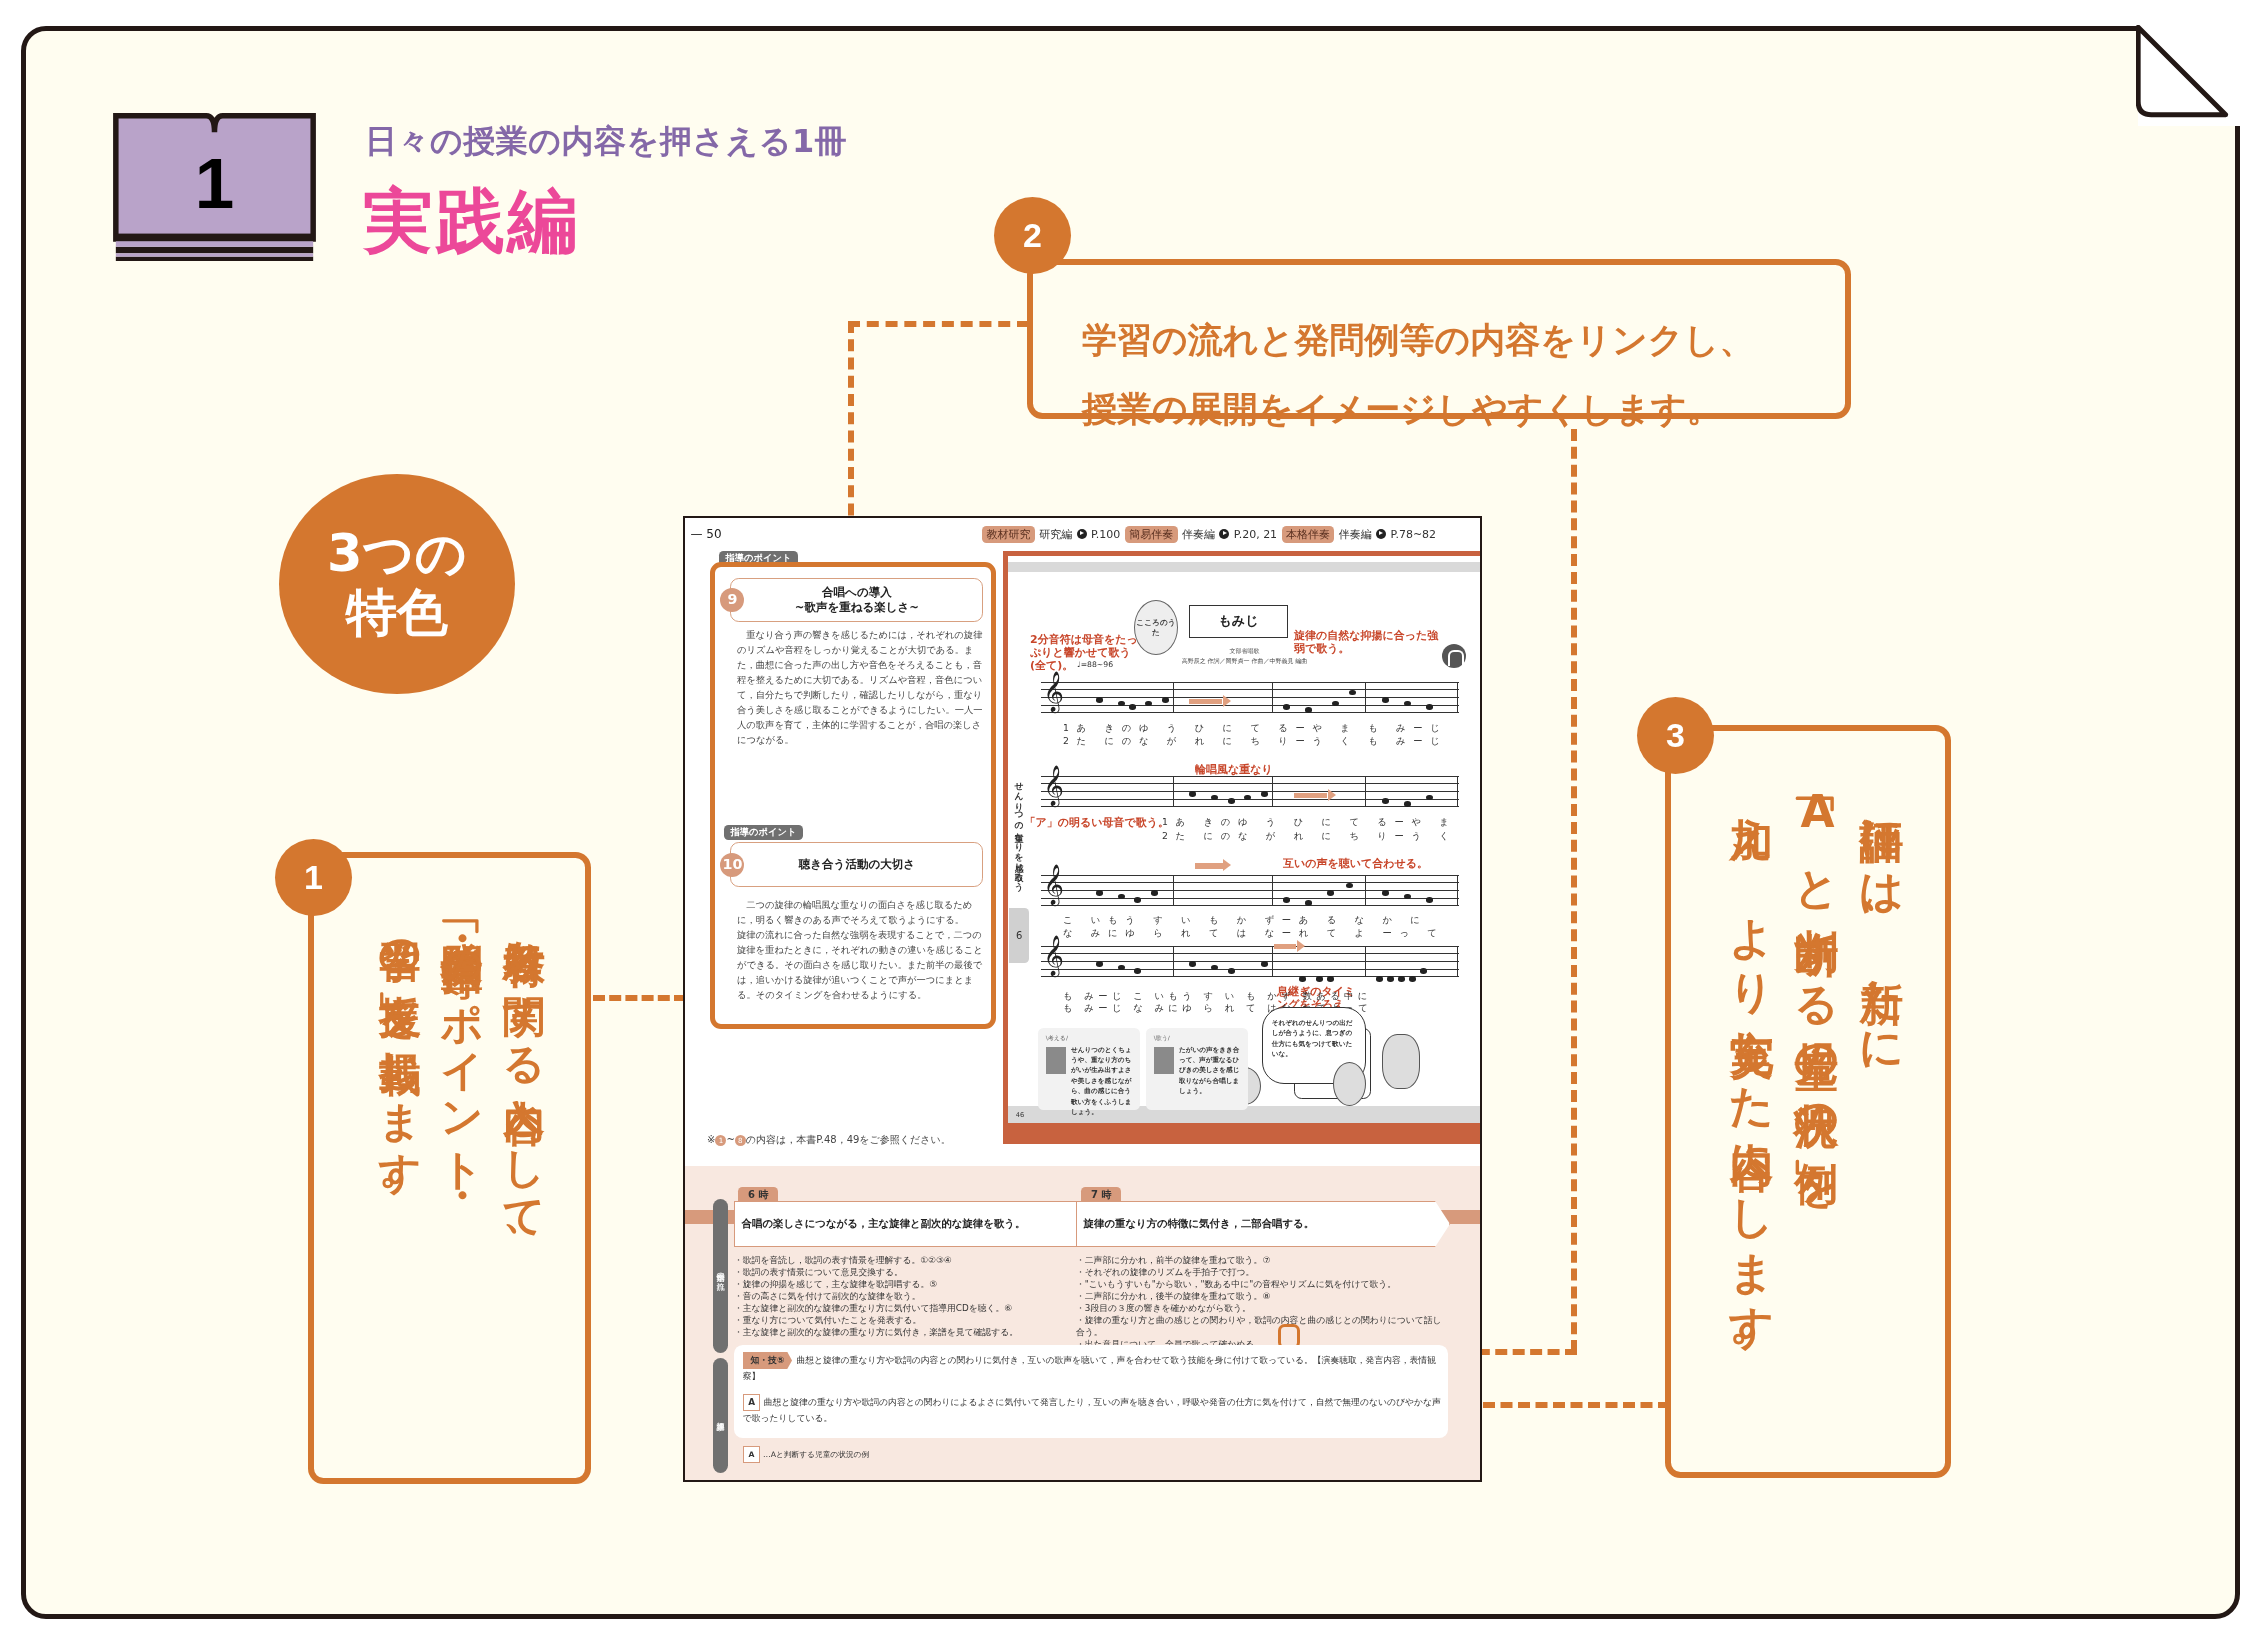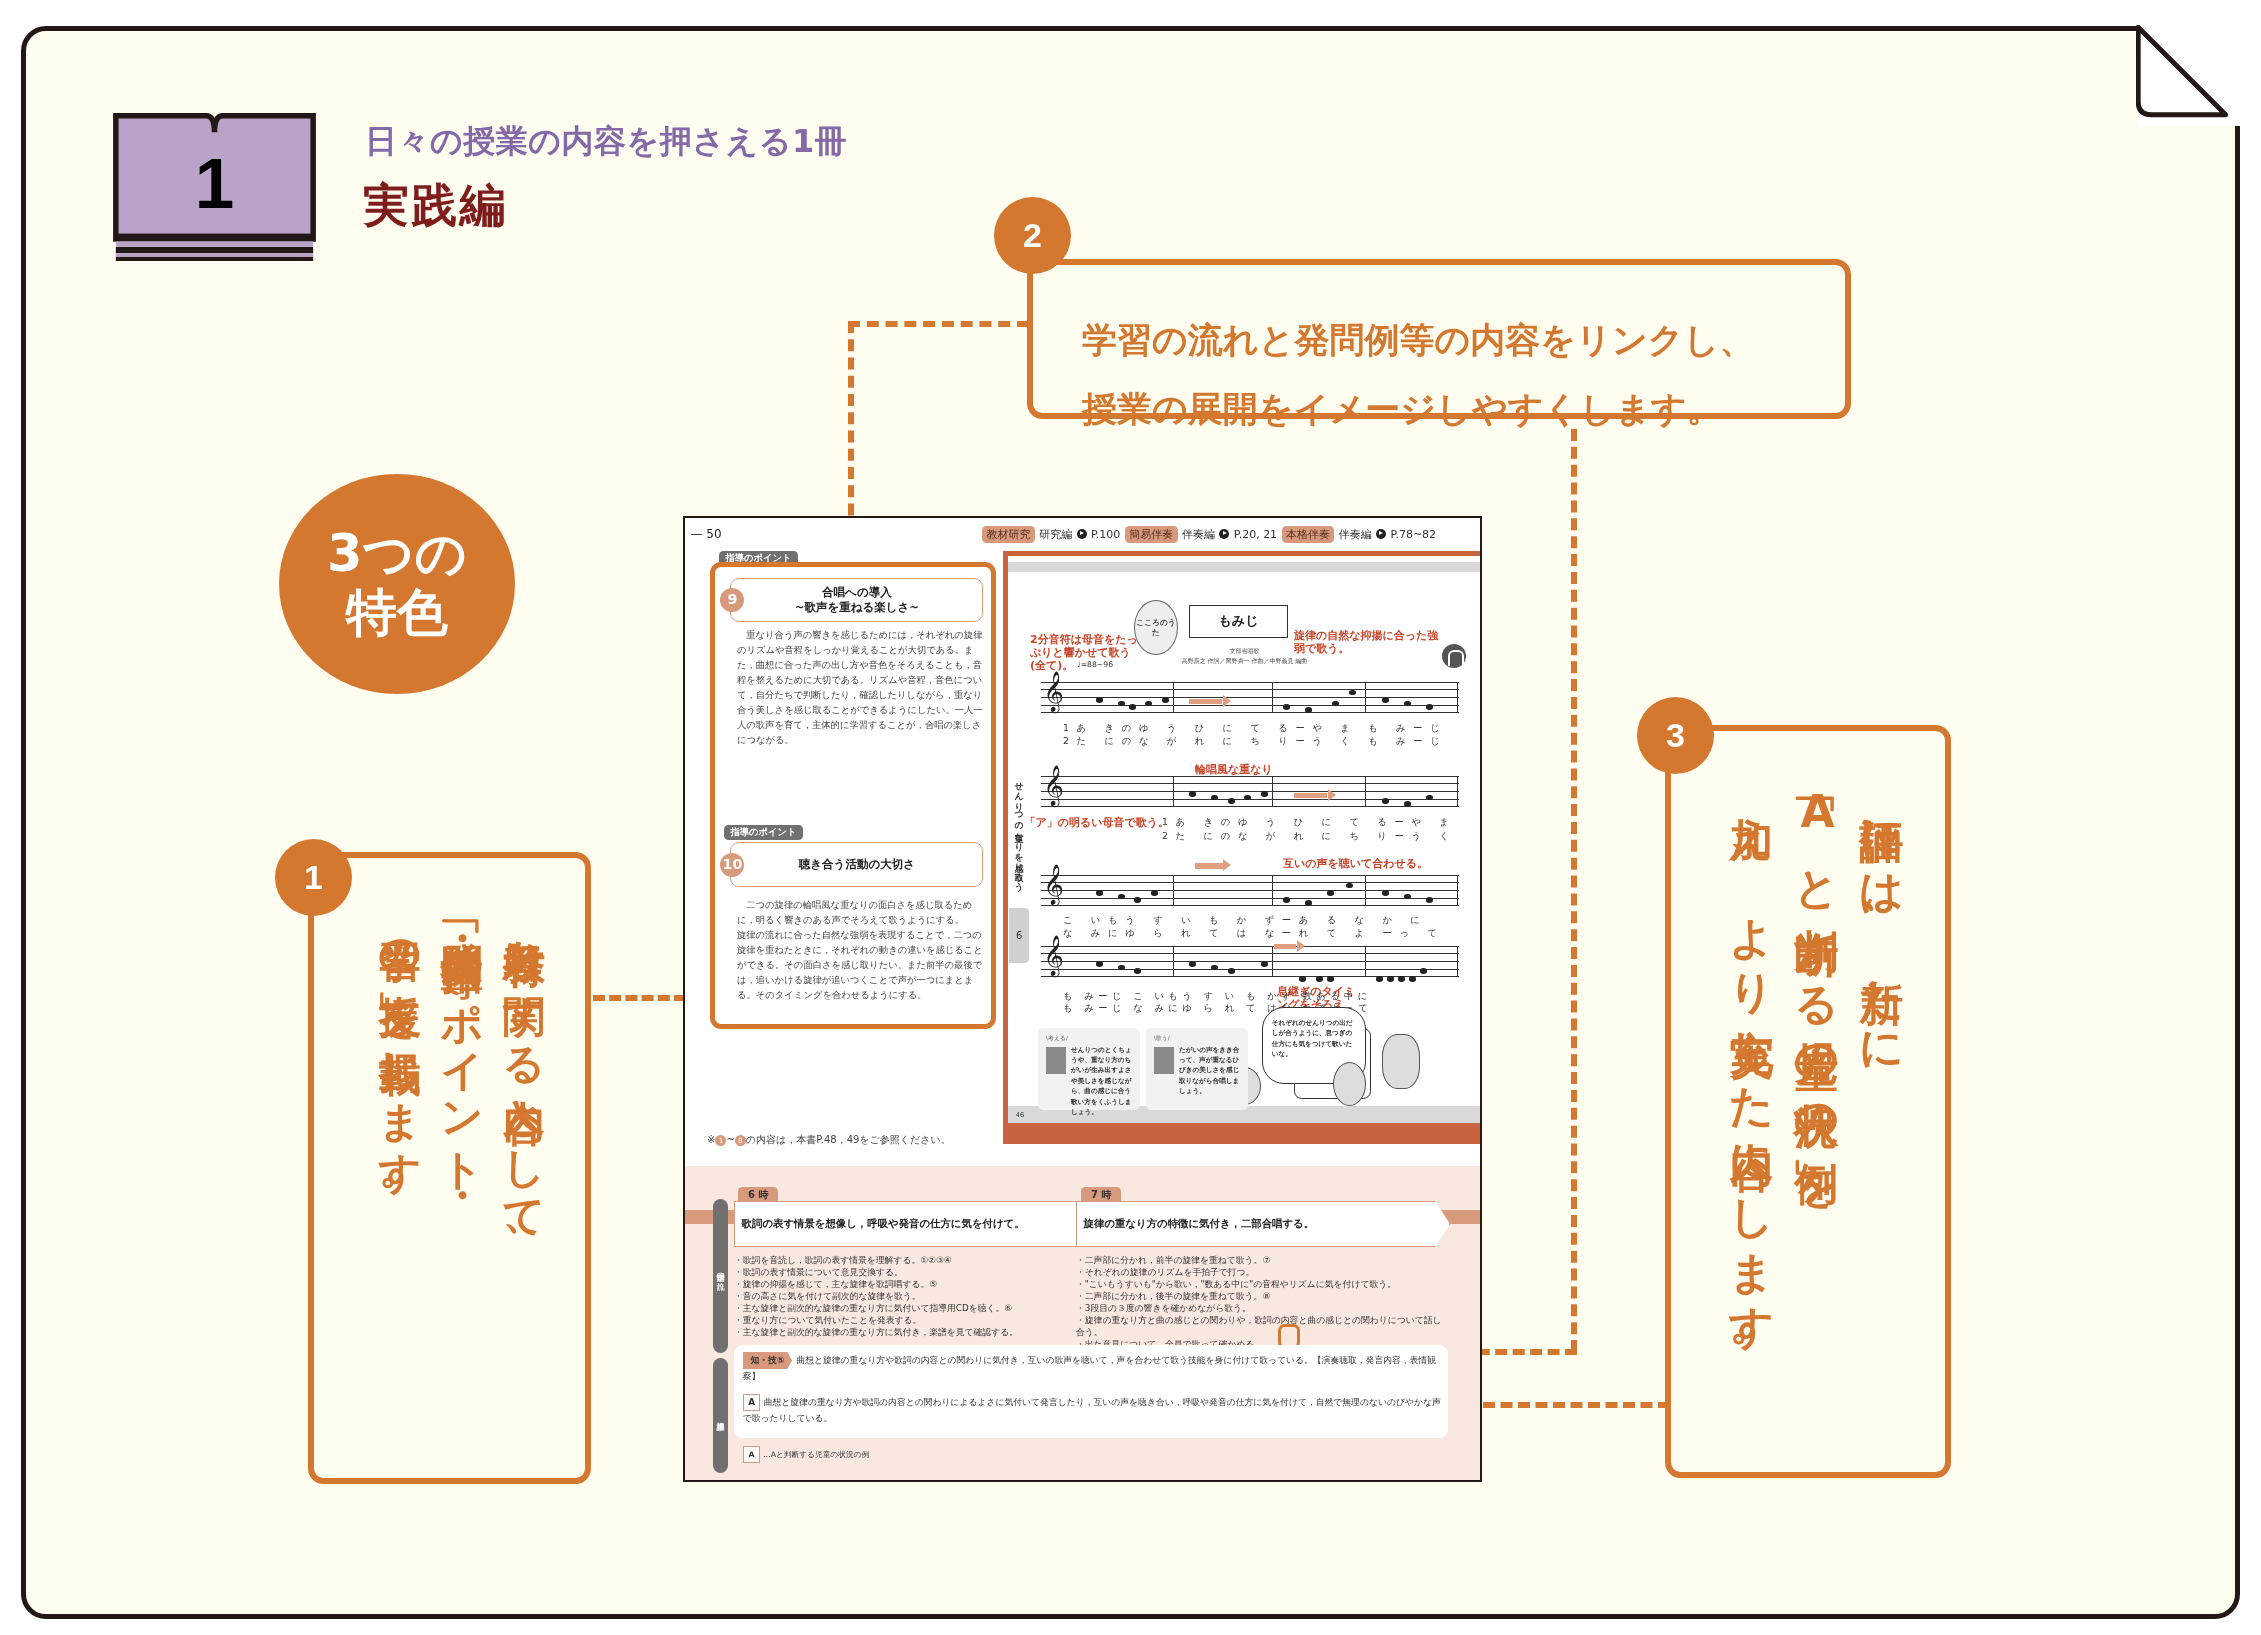--- a/index.html
+++ b/index.html
@@ -10,21 +10,21 @@
   .card { position: absolute; left: 21px; top: 26px; width: 2219px; height: 1593px;
           background: #fffdf0; border: 5px solid #231815; border-radius: 25px; }
   .fold-mask { position: absolute; left: 2138px; top: 22px; width: 126px; height: 104px; background: #ffffff; }
   .fold { position: absolute; left: 2136px; top: 25px; width: 93px; height: 93px; }
 
   
   .book-icon { position: absolute; left: 113px; top: 113px; width: 203px; height: 148px; }
   .book-num { position: absolute; left: 113px; top: 143px; width: 203px; text-align: center;
               font-size: 71px; font-weight: bold; color: #000; font-family: "Liberation Sans", sans-serif; }
   .subtitle { position: absolute; left: 365px; top: 120px; font-size: 32px; color: #8468a8; font-weight: bold; letter-spacing: 0.5px; }
-  .title { position: absolute; left: 363px; top: 175px; font-size: 46px; font-weight: bold; color: #7f1d1d; letter-spacing: 2.2px; }
+  .title { position: absolute; left: 363px; top: 175px; font-size: 70px; font-weight: bold; color: #ec4899; letter-spacing: 2.2px; }
   .badge { position: absolute; width: 77px; height: 77px; border-radius: 50%; background: #d4772f;
            color: #fff; font-weight: bold; font-size: 34px; display: flex; align-items: center; justify-content: center;
            font-family: "Liberation Sans", sans-serif; }
   .callout { position: absolute; border: 6px solid #d4772f; border-radius: 15.4px; background: #fffdf0; }
   .callout-text { color: #d4772f; font-weight: bold; }
 
   .features-circle { position: absolute; left: 279px; top: 474px; width: 236px; height: 220px; border-radius: 50%;
                      background: #d4772f; color: #fff; font-weight: bold; font-size: 51px; line-height: 1.15;
                      display: flex; flex-direction: column; align-items: center; justify-content: center; text-align: center; }
 
@@ -369,21 +369,21 @@
   </div>
   <div class="bubble" style="left:577px; top:489px; width:104px; height:77px; font-size:6.6px; line-height:10.4px;">それぞれのせんりつの出だしが合うように、息つぎの仕方にも気をつけて歌いたいな。</div>
   <div class="kid" style="left:648px; top:544px; width:33px; height:44px;"></div>
 
   <div class="flow">
     <div class="stripe"></div>
     <div class="vlabel" style="left:27.5px; top:33px; height:154px;">学習活動の流れ</div>
     <div class="vlabel" style="left:27.5px; top:192px; height:115px;">評価規準</div>
 
     <div class="hour-tag" style="left:53px; top:21px;">6 時</div>
-    <div class="goal" style="left:49px; top:35px; width:374px;">歌詞の表す情景を想像し，呼吸や発音の仕方に気を付けて。</div>
+    <div class="goal" style="left:49px; top:35px; width:374px;">合唱の楽しさにつながる，主な旋律と副次的な旋律を歌う。</div>
     <ul class="flow-list" style="left:49px; top:88px; width:363px;">
       <li>歌詞を音読し，歌詞の表す情景を理解する。①②③④</li>
       <li>歌詞の表す情景について意見交換する。</li>
       <li>旋律の抑揚を感じて，主な旋律を歌詞唱する。⑤</li>
       <li>音の高さに気を付けて副次的な旋律を歌う。</li>
       <li>主な旋律と副次的な旋律の重なり方に気付いて指導用CDを聴く。⑥</li>
       <li>重なり方について気付いたことを発表する。</li>
       <li>主な旋律と副次的な旋律の重なり方に気付き，楽譜を見て確認する。</li>
     </ul>
 

